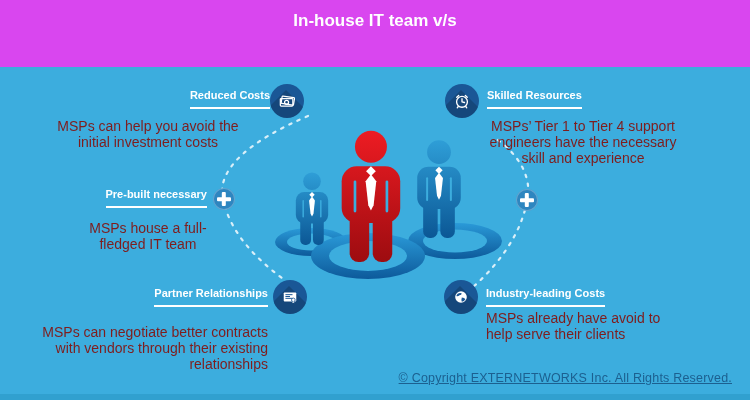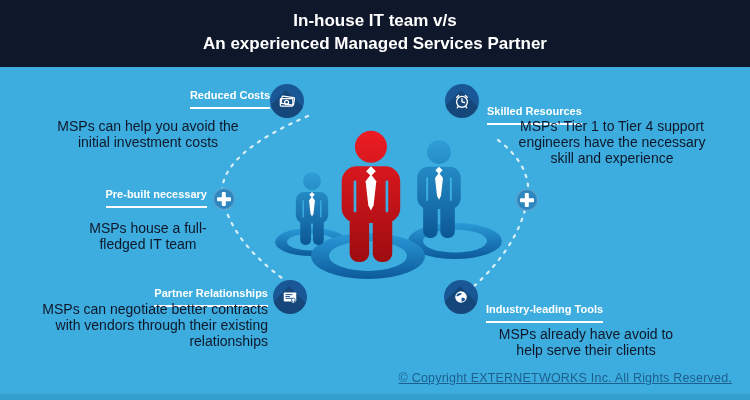--- a/index.html
+++ b/index.html
@@ -4,35 +4,35 @@
 <style>
   html,body{margin:0;padding:0;}
   #stage{
     position:relative;width:750px;height:400px;overflow:hidden;
     font-family:"Liberation Sans",sans-serif;
     background:#3cadde;
   }
   
   #header{
     position:absolute;left:0;top:0;width:750px;height:67px;
-    background:#0f172a;color:#fff;text-align:center;
+    background:#d946ef;color:#fff;text-align:center;
   }
   #header .t1{margin-top:9px;font-size:17px;font-weight:bold;line-height:23px;}
   #header .t2{font-size:17px;font-weight:bold;line-height:23px;}
   
   #bottom-strip{position:absolute;left:0;bottom:0;width:750px;height:6px;background:#31a0cf;}
   
   #center-svg{position:absolute;left:0;top:0;width:750px;height:400px;pointer-events:none;}
   
   .sec-title{
     position:absolute;color:#fff;font-size:11px;font-weight:bold;white-space:nowrap;
     border-bottom:2px solid #fff;padding-bottom:4px;line-height:16px;
   }
   .sec-desc{
-    position:absolute;color:#0f172a;font-size:14px;line-height:16px;
+    position:absolute;color:#7f1d1d;font-size:14px;line-height:16px;
   }
   
   .icon-circle{
     position:absolute;width:34px;height:34px;border-radius:50%;
     background:#1a5796;overflow:hidden;
     display:flex;align-items:center;justify-content:center;
   }
   .icon-circle .flat-shadow{
     position:absolute;left:46%;top:18%;width:120%;height:120%;
     background:rgba(0,0,0,.18);transform:rotate(45deg);transform-origin:0 0;
@@ -47,30 +47,29 @@
     content:"";position:absolute;left:50%;top:50%;width:14px;height:3.6px;
     background:#fff;transform:translate(-50%,-50%);border-radius:1px;
   }
   .plus::after{transform:translate(-50%,-50%) rotate(90deg);}
   
   #copyright{
     position:absolute;top:371px;right:18px;color:#1c6090;font-size:12.5px;letter-spacing:.2px;text-decoration:underline;
   }
   .ta-c{text-align:center;}
   .ta-r{text-align:right;}
-  .ta-l{text-align:center;margin-top:16px;}
+  .ta-l{text-align:left;}
 </style>
 </head>
 <body>
 
 <div id="stage">
 
   <div id="header">
     <div class="t1">In-house IT team v/s</div>
-    <div class="t2">An experienced Managed Services Partner</div>
   </div>
 
   <svg id="center-svg" viewBox="0 0 750 400">
     <defs>
       <linearGradient id="redGrad" gradientUnits="userSpaceOnUse" x1="0" y1="0" x2="0" y2="150">
         <stop offset="0" stop-color="#ee1c23"></stop>
           <stop offset="1" stop-color="#9d0c10"></stop>
       </linearGradient>
       <linearGradient id="blueGrad" gradientUnits="userSpaceOnUse" x1="0" y1="0" x2="0" y2="150">
         <stop offset="0" stop-color="#2f9fd8"></stop>
@@ -141,49 +140,49 @@
     <svg width="20" height="20" viewBox="0 0 24 24">
       <g fill="none" stroke="#ffffff" stroke-width="1.6" stroke-linecap="round">
         <circle cx="12" cy="13" r="6.5"></circle>
         <path d="M12 13 L12 9.3 M12 13 L15 13.8"></path>
         <path d="M5.7 7.5 L8 5.4 M18.3 7.5 L16 5.4"></path>
         <path d="M7.5 18.6 L6.3 20.2 M16.5 18.6 L17.7 20.2"></path>
       </g>
     </svg>
   </div>
   <div class="sec-title ta-l" style="top:87px;left:487px;">Skilled Resources</div>
-  <div class="sec-desc ta-c" style="left:506px;top:118px;width:212px;">MSPs’ Tier 1 to Tier 4 support engineers have the necessary skill and experience</div>
+  <div class="sec-desc ta-c" style="left:477px;top:118px;width:212px;">MSPs’ Tier 1 to Tier 4 support engineers have the necessary skill and experience</div>
 
   <div class="sec-title ta-r" style="top:186px;right:543px;">Pre-built necessary</div>
   <div class="plus" style="left:213px;top:188px;"></div>
   <div class="sec-desc ta-c" style="left:68px;top:220px;width:160px;">MSPs house a full-fledged IT team</div>
 
   <div class="plus" style="left:516px;top:189px;"></div>
 
   <div class="sec-title ta-r" style="top:285px;right:482px;">Partner Relationships</div>
   <div class="icon-circle" style="left:273px;top:280px;">
     <span class="flat-shadow"></span>
     <svg width="20" height="20" viewBox="0 0 24 24">
       <rect x="4.5" y="6.5" width="15" height="11" rx="1" fill="#ffffff"></rect>
       <g stroke="#1a5796" stroke-width="1.2">
         <path d="M6.5 9.2 L15 9.2 M6.5 11.4 L12 11.4 M6.5 13.6 L15 13.6"></path>
       </g>
       <circle cx="16" cy="15.5" r="2.2" fill="#ffffff" stroke="#1a5796" stroke-width="1"></circle>
       <path d="M15 17.3 L15 19.5 L16 18.6 L17 19.5 L17 17.3 Z" fill="#ffffff"></path>
     </svg>
   </div>
-  <div class="sec-desc ta-r" style="right:482px;top:301px;width:245px;">MSPs can negotiate better contracts with vendors through their existing relationships</div>
+  <div class="sec-desc ta-r" style="right:482px;top:324px;width:245px;">MSPs can negotiate better contracts with vendors through their existing relationships</div>
 
   <div class="icon-circle" style="left:444px;top:280px;">
     <span class="flat-shadow"></span>
     <svg width="20" height="20" viewBox="0 0 24 24">
       <circle cx="12" cy="12" r="7" fill="#ffffff"></circle>
       <path d="M8,8 q3,-1.5 5,-0.3 q-0.5,2 -2.8,2.2 q-1.8,1.8 -3.8,1 q0.6,-1.8 1.6,-2.9 Z" fill="#1a5796"></path>
       <path d="M13,12.5 q3.2,0.2 4.2,2.2 q-1.2,2.8 -4.2,3 q-1,-2.4 0,-5.2 Z" fill="#1a5796"></path>
     </svg>
   </div>
-  <div class="sec-title ta-l" style="top:285px;left:486px;">Industry-leading Tools</div>
+  <div class="sec-title ta-l" style="top:285px;left:486px;">Industry-leading Costs</div>
   <div class="sec-desc ta-l" style="left:486px;top:310px;width:200px;">MSPs already have avoid to help serve their clients</div>
 
   <div id="copyright">© Copyright EXTERNETWORKS Inc. All Rights Reserved.</div>
   <div id="bottom-strip"></div>
 
 </div>
 
 </body></html>

